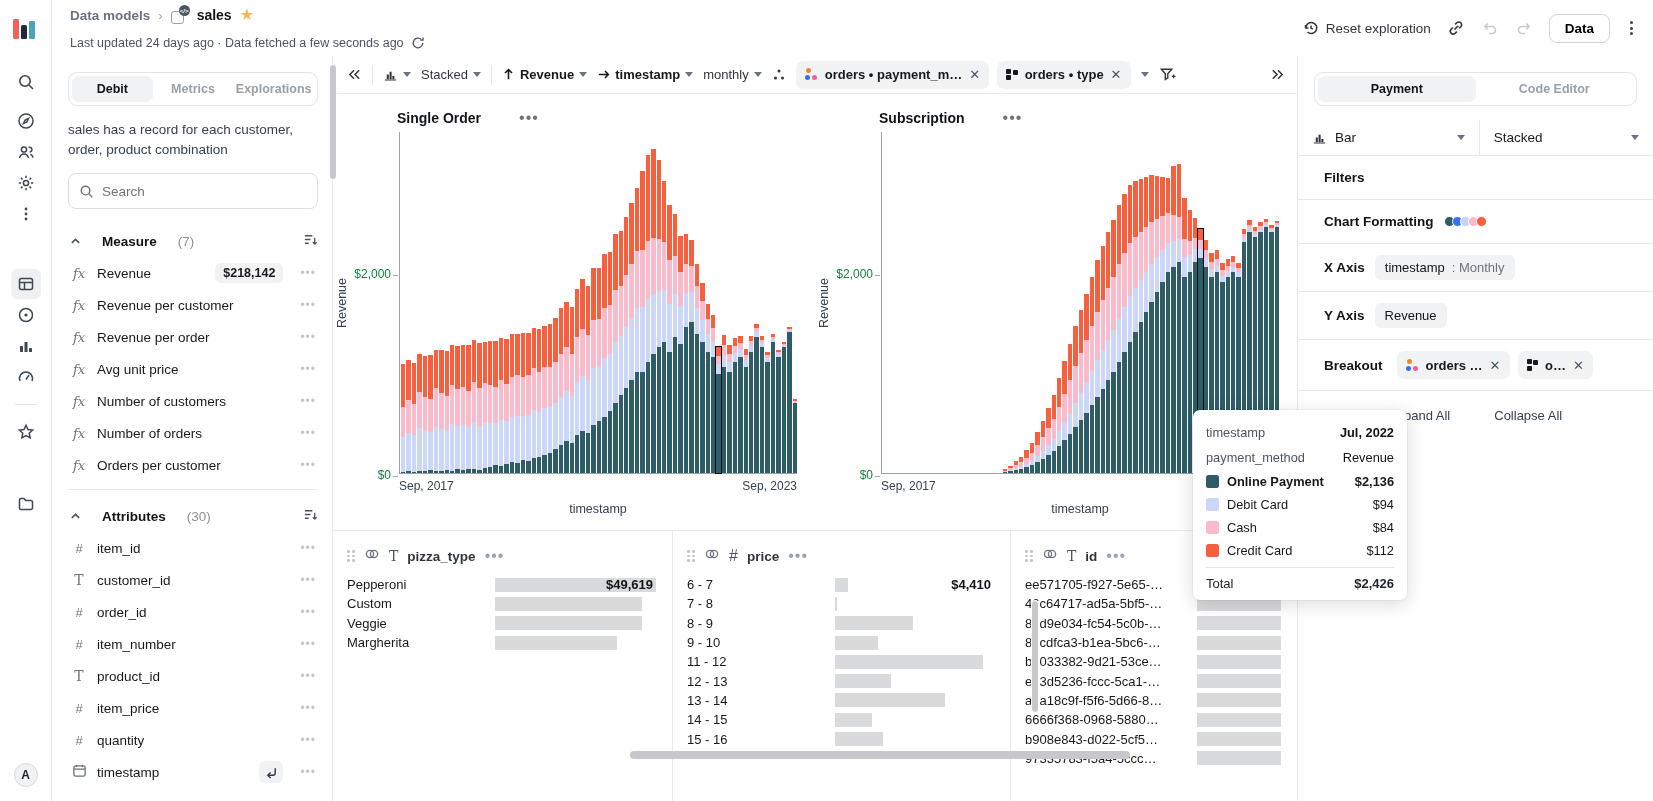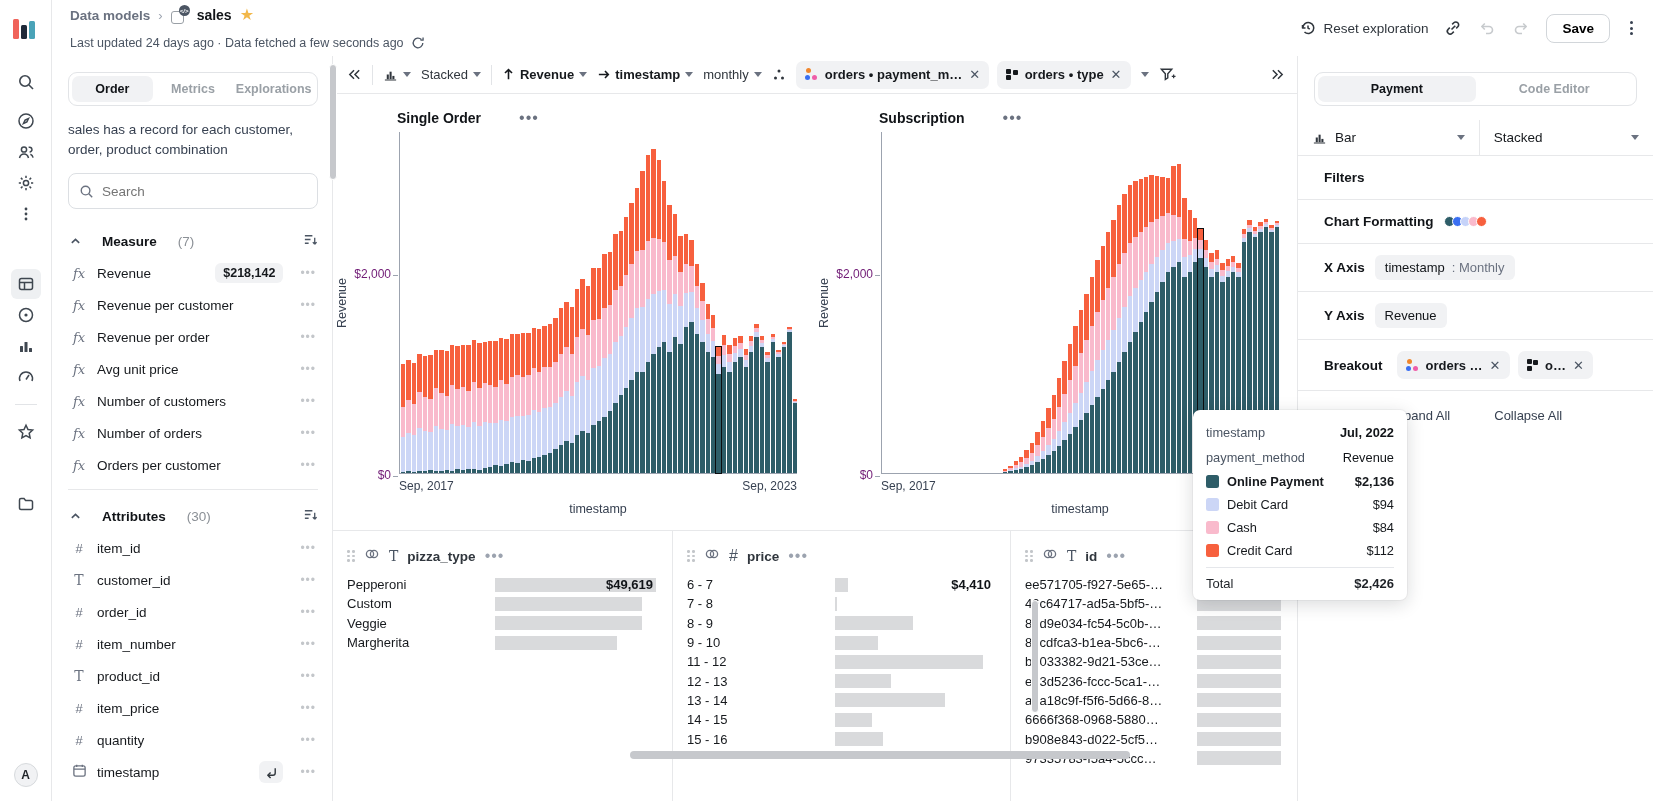--- a/index.html
+++ b/index.html
@@ -82,21 +82,21 @@
   
   .charts { height:436px; flex:none; display:flex; }
   .chart { flex:1; min-width:0; padding:12px 18px 0 0; }
   .c-title { display:flex; align-items:center; gap:38px; margin-left:64px; height:24px; }
   .c-title b { font-size:14px; color:#111418; }
   .c-title .menu { color:#6b7280; letter-spacing:1px; cursor:pointer; }
   .plotwrap { display:flex; margin-top:2px; }
   .ylab { width:20px; flex:none; position:relative; }
   .ylab span { position:absolute; top:50%; left:2px; transform:rotate(-90deg) translateX(-50%); transform-origin:left top; font-size:12.5px; color:#374151; white-space:nowrap; }
   .yticks { width:46px; flex:none; position:relative; }
-  .ytick { position:absolute; right:8px; font-size:12px; color:#701a75; white-space:nowrap; }
+  .ytick { position:absolute; right:8px; font-size:12px; color:#15803d; white-space:nowrap; }
   .ytick:after { content:""; position:absolute; right:-7px; top:8px; width:5px; height:1px; background:#9ca3af; }
   .plot { flex:1; position:relative; height:342px; border-left:1px solid #9ca3af; border-bottom:1px solid #9ca3af; }
   .bars { position:absolute; inset:0 0 0 0; display:flex; align-items:flex-end; gap:1px; padding-left:1px; }
   .bar { flex:1; display:flex; flex-direction:column; min-width:0; }
   .bar i { display:block; width:100%; }
   .bar.hl { outline:1.5px solid #0b0d0f; outline-offset:0; z-index:3; }
   .xticks { display:flex; justify-content:space-between; font-size:12px; color:#374151; margin-top:5px; }
   .xlabel { text-align:center; font-size:12.5px; color:#374151; margin-top:9px; }
 
   
@@ -274,34 +274,34 @@
             <path d="M9.8 12.6l-1.6 1.6a2.8 2.8 0 0 1-4-4l1.6-1.6"></path>
           </svg>
         <svg class="ic-dim" width="18" height="18" viewBox="0 0 18 18" fill="none" stroke="currentColor" stroke-width="1.6">
             <path d="M4 7.5h7a3.5 3.5 0 0 1 0 7H8"></path>
             <path d="M6.8 4.5L3.8 7.5l3 3" stroke-linejoin="round"></path>
           </svg>
         <svg class="ic-dim" width="18" height="18" viewBox="0 0 18 18" fill="none" stroke="currentColor" stroke-width="1.6">
             <path d="M14 7.5H7a3.5 3.5 0 0 0 0 7h3"></path>
             <path d="M11.2 4.5l3 3-3 3" stroke-linejoin="round"></path>
           </svg>
-        <button class="save-btn">Save</button>
+        <button class="save-btn">Data</button>
         <div class="kebab">
             <i></i>
             <i></i>
             <i></i>
           </div>
       </div>
     </div>
 
     <div class="bodyrow">
 
       <div class="sidebar">
         <div class="seg" id="sidebar-tabs">
-            <span class="segit on">Order</span>
+            <span class="segit on">Debit</span>
             <span class="segit">Metrics</span>
             <span class="segit">Explorations</span>
           </div>
         <div class="desc">sales has a record for each customer, order, product combination</div>
         <div class="search">
           <svg width="15" height="15" viewBox="0 0 16 16" fill="none" stroke="#6b7280" stroke-width="1.5">
               <circle cx="7" cy="7" r="4.6"></circle>
               <path d="M10.5 10.5l3.6 3.6"></path>
             </svg>
           <input placeholder="Search" style="">

